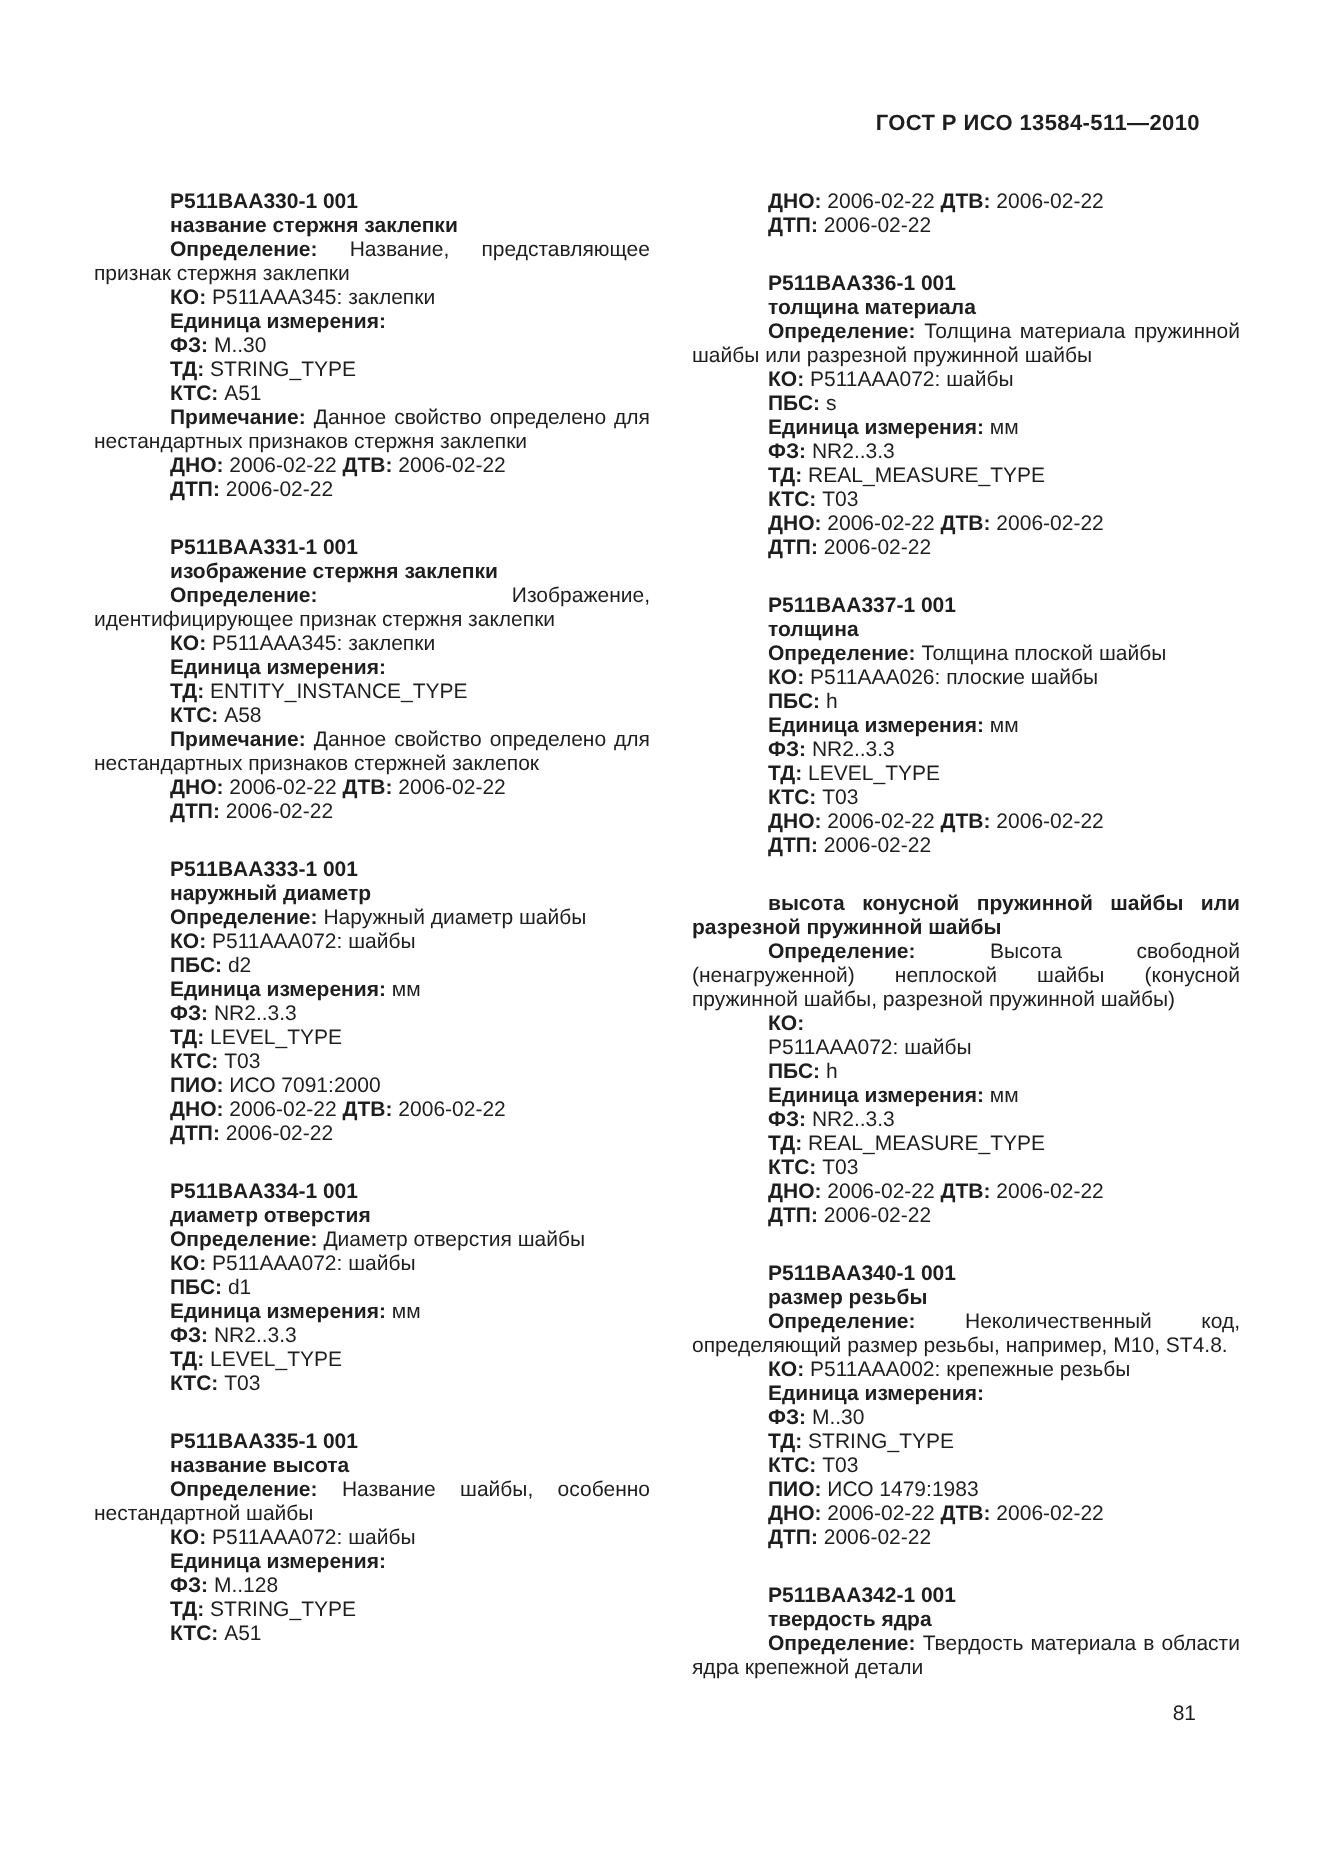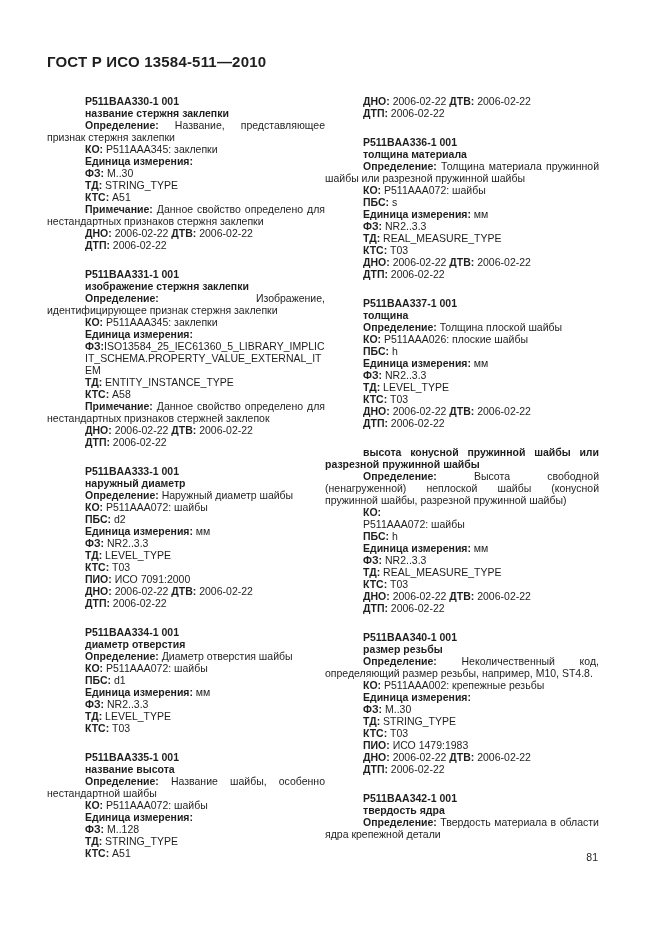--- a/index.html
+++ b/index.html
@@ -13,30 +13,31 @@
     font-family: "Liberation Sans", sans-serif;
     font-size: 10.5px;
     line-height: 12px;
     overflow: hidden;
   }
   .header {
     position: absolute;
     top: 56px;
     left: 47px;
     right: 61px;
-    text-align: left;
+    text-align: right;
     font-weight: bold;
-    font-size: 15px;
+    font-size: 11px;
     letter-spacing: 0.2px;
   }
   .cols {
     position: absolute;
     top: 95px;
     left: 47px;
     display: flex;
+    gap: 21px;
   }
   .col { width: 278px; }
   .col.right { width: 274px; }
   .block + .block { margin-top: 17px; }
   .para {
     text-indent: 38px;
     text-align: justify;
   }
   .para b { font-weight: bold; }
   .para.breakall {
@@ -72,21 +73,20 @@
           <p class="para field"><b>Примечание:</b><span> Данное свойство определено для нестандартных признаков стержня заклепки</span></p>
           <p class="para field"><b>ДНО:</b><span> 2006-02-22 </span><b>ДТВ:</b><span> 2006-02-22</span></p>
           <p class="para field"><b>ДТП:</b><span> 2006-02-22</span></p>
         </div>
         <div class="block">
           <p class="para code"><b>P511BAA331-1 001</b></p>
           <p class="para title"><b>изображение стержня заклепки</b></p>
           <p class="para field"><b>Определение:</b><span> Изображение, идентифицирующее признак стержня заклепки</span></p>
           <p class="para field"><b>КО:</b><span> P511AAA345: заклепки</span></p>
           <p class="para field"><b>Единица измерения:</b></p>
-          <p class="para breakall"><b>ФЗ:</b><span>ISO13584_25_IEC61360_5_LIBRARY_IMPLICIT_SCHEMA.PROPERTY_VALUE_EXTERNAL_ITEM</span></p>
           <p class="para field"><b>ТД:</b><span> ENTITY_INSTANCE_TYPE</span></p>
           <p class="para field"><b>КТС:</b><span> A58</span></p>
           <p class="para field"><b>Примечание:</b><span> Данное свойство определено для нестандартных признаков стержней заклепок</span></p>
           <p class="para field"><b>ДНО:</b><span> 2006-02-22 </span><b>ДТВ:</b><span> 2006-02-22</span></p>
           <p class="para field"><b>ДТП:</b><span> 2006-02-22</span></p>
         </div>
         <div class="block">
           <p class="para code"><b>P511BAA333-1 001</b></p>
           <p class="para title"><b>наружный диаметр</b></p>
           <p class="para field"><b>Определение:</b><span> Наружный диаметр шайбы</span></p>

